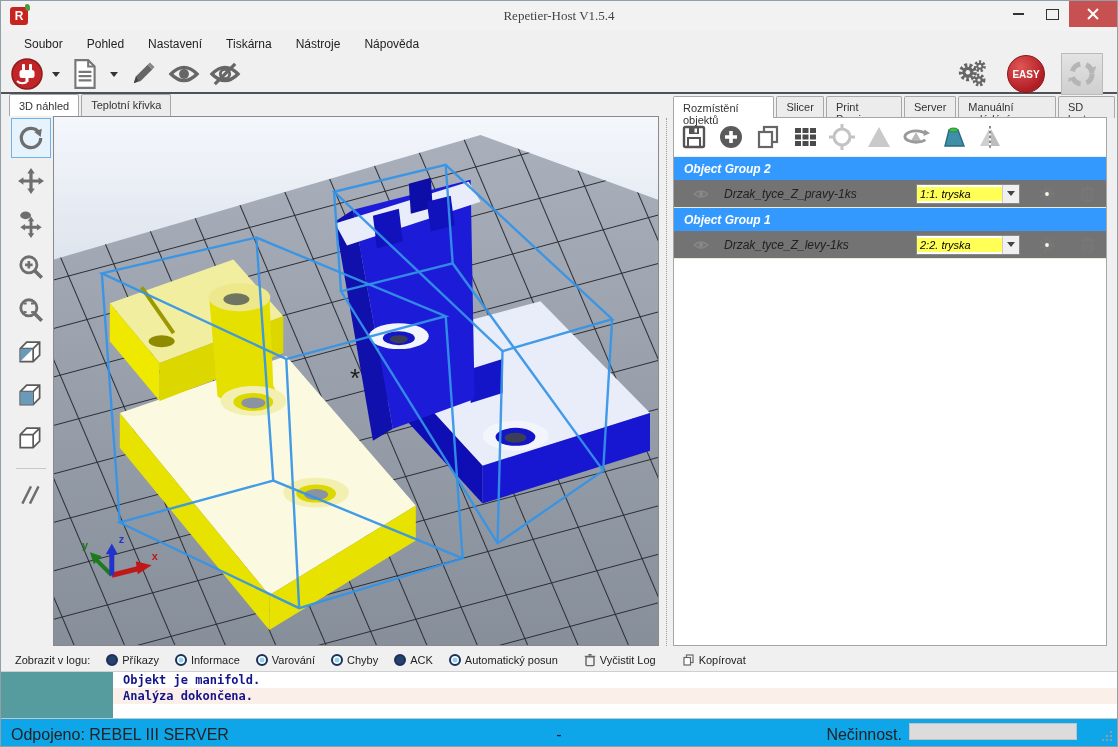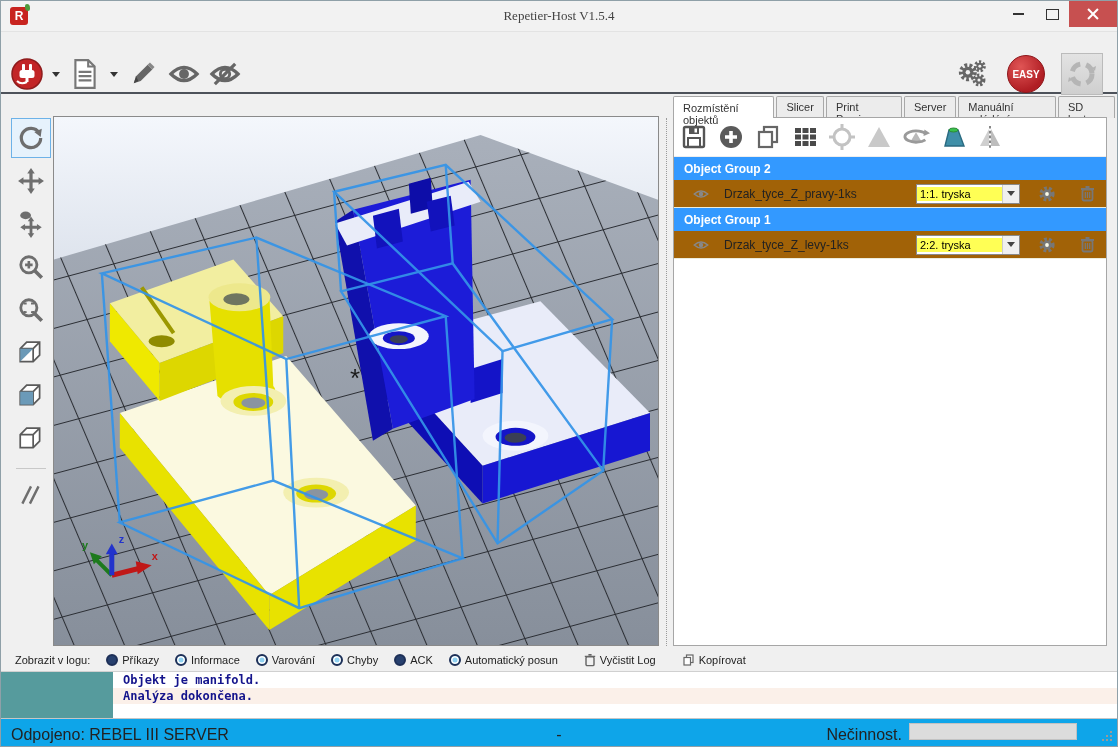--- a/index.html
+++ b/index.html
@@ -32,25 +32,25 @@
   .ltabs{position:absolute;left:8px;top:93px;height:22px;display:flex;}
   .rtabs{position:absolute;left:672px;top:95px;height:22px;display:flex;}
   .tab{font-size:11px;padding:4px 9px 3px;background:#ececec;border:1px solid #a8a8a8;border-bottom:none;margin-right:2px;color:#333;border-radius:2px 2px 0 0;}
   .tab.active{background:#fff;position:relative;z-index:2;padding-top:5px;}
   .vtools{position:absolute;left:8px;top:115px;width:44px;height:530px;background:#f0f0f0;display:flex;flex-direction:column;align-items:center;padding-top:2px;box-sizing:border-box;}
   .vtool{width:38px;height:38px;display:flex;align-items:center;justify-content:center;margin-bottom:3px;border:1px solid transparent;}
   .vtool.selected{border:1px solid #6db2e8;background:#e6f2fc;}
   .vtool-divider{width:30px;height:1px;background:#c8c8c8;margin:6px 0;}
   .scene-wrap{position:absolute;left:52px;top:115px;width:606px;height:530px;border:1px solid #8a8a8a;box-sizing:border-box;}
   .splitter{position:absolute;left:660px;top:117px;width:10px;height:528px;border-left:1px dotted #9a9a9a;margin-left:5px;}
-  .rpane{position:absolute;left:672px;top:116px;width:434px;height:529px;background:#fff;border:1px solid #a6a6a6;box-sizing:border-box;}
+  .rpane{position:absolute;left:672px;top:116px;width:434px;height:529px;background:#fff;border:1px solid #a6a6a6;box-sizing:border-box;font-style:italic;}
   .obj-toolbar{height:38px;display:flex;align-items:center;gap:7px;padding-left:5px;border-bottom:1px solid #eee;}
   .obj-tb-btn{width:30px;height:30px;display:flex;align-items:center;justify-content:center;}
   .grp-header{height:23px;background:#3399ff;color:#fff;font-size:12px;font-weight:bold;display:flex;align-items:center;padding-left:10px;}
-  .obj-row{height:27px;background:#a16207;display:flex;align-items:center;padding:0 6px 0 18px;border-bottom:1px solid #ececdc;}
+  .obj-row{height:27px;background:#737373;display:flex;align-items:center;padding:0 6px 0 18px;border-bottom:1px solid #ececdc;}
   .obj-name{font-size:12px;color:#222;margin-left:14px;flex:0 0 auto;}
   .combo{margin-left:auto;width:104px;height:20px;background:#fff;border:1px solid #8a8a8a;display:flex;align-items:center;box-sizing:border-box;justify-content:space-between;}
   .combo-val{flex:1;font-size:11px;padding:1px 3px;background:#ffff55;white-space:nowrap;overflow:hidden;}
   .combo-arrow{width:16px;height:100%;background:#f0f0f0;border-left:1px solid #ccc;display:flex;align-items:center;justify-content:center;}
   .combo-arrow span{width:0;height:0;border-left:4px solid transparent;border-right:4px solid transparent;border-top:5px solid #444;}
   .row-icon{width:26px;display:flex;justify-content:center;margin-left:14px;}
   
   .logbar{position:absolute;left:0;top:648px;width:100%;height:22px;background:#f0f0f0;display:flex;align-items:center;font-size:11px;color:#222;gap:16px;padding-left:14px;box-sizing:border-box;}
   .logbar .lbl{font-size:11px;}
   .toggle{display:flex;align-items:center;gap:4px;}
@@ -87,20 +87,28 @@
         </div>
       <div class="win-btn">
           <span class="max-glyph"></span>
         </div>
       <div class="close-btn">
           <span class="close-glyph"></span>
         </div>
     </div>
   </div>
 
+  <div class="menubar">
+    <span class="menu-item">Soubor</span>
+    <span class="menu-item">Pohled</span>
+    <span class="menu-item">Nastavení</span>
+    <span class="menu-item">Tiskárna</span>
+    <span class="menu-item">Nástroje</span>
+    <span class="menu-item">Nápověda</span>
+  </div>
 
   <div class="toolbar">
     <div class="tb-group">
       <div class="tb-btn">
         <svg width="34" height="34" viewBox="0 0 34 34">
           <circle cx="17" cy="17" r="15" fill="#c22527" stroke="#8e1b1c" stroke-width="1.5"></circle>
           <rect x="12" y="7" width="3" height="7" rx="1" fill="#fff"></rect>
           <rect x="19" y="7" width="3" height="7" rx="1" fill="#fff"></rect>
           <rect x="9.5" y="13" width="15" height="8" rx="2.5" fill="#fff"></rect>
           <rect x="15.5" y="20" width="3" height="5" fill="#fff"></rect>
@@ -155,20 +163,24 @@
       <div class="estop">
         <svg width="32" height="32" viewBox="0 0 32 32">
           <circle cx="16" cy="16" r="10" fill="none" stroke="#b5b5b5" stroke-width="5" stroke-dasharray="11 6"></circle>
           <path d="M26 10 l4 -2 l-1 5 Z" fill="#b5b5b5"></path>
           <path d="M6 22 l-4 2 l1 -5 Z" fill="#b5b5b5"></path>
         </svg>
       </div>
     </div>
   </div>
 
+  <div class="ltabs">
+    <div class="tab active">3D náhled</div>
+    <div class="tab">Teplotní křivka</div>
+  </div>
 
   <div class="vtools">
     <div class="vtool selected">
       <svg width="28" height="28" viewBox="0 0 26 26">
         <path d="M20.5 8 A9 9 0 1 0 22 13" fill="none" stroke="#6e6e6e" stroke-width="3"></path>
         <path d="M16 7.5 L23 4.5 L22 12 Z" fill="#6e6e6e"></path>
       </svg>
     </div>
     <div class="vtool">
       <svg width="28" height="28" viewBox="0 0 26 26">

